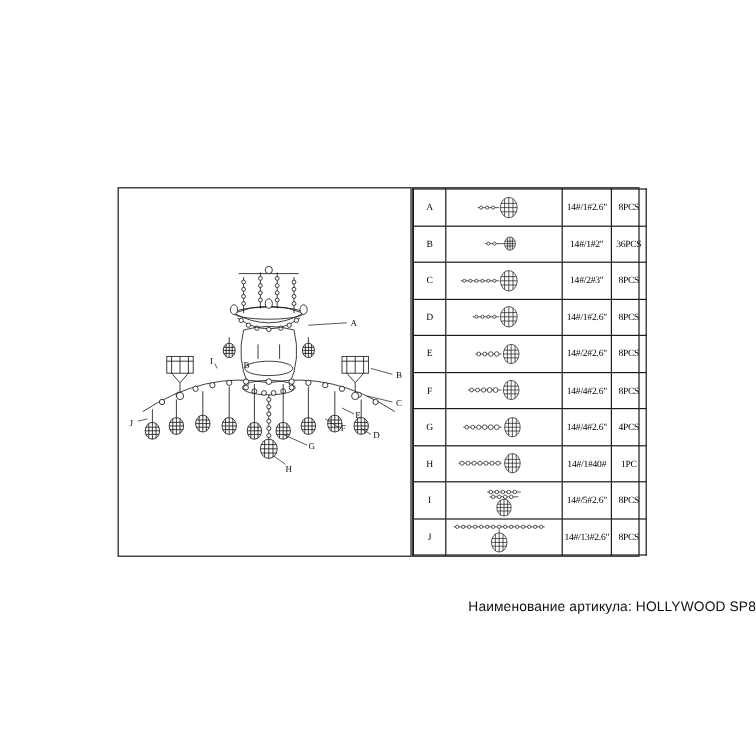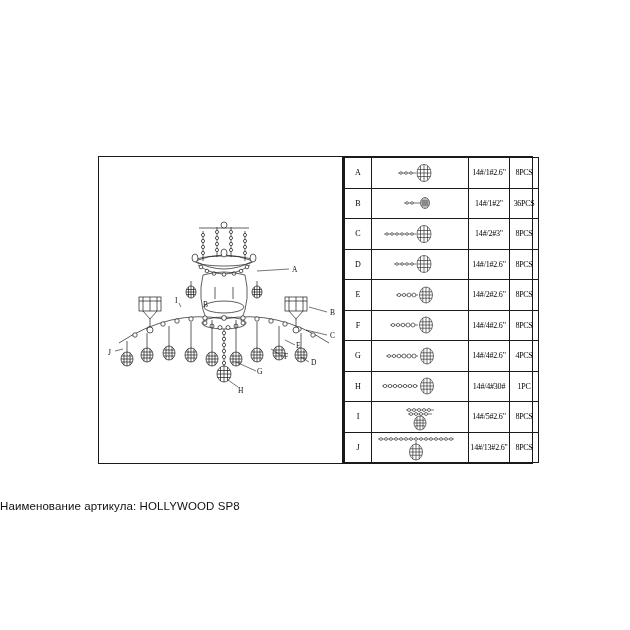--- a/index.html
+++ b/index.html
@@ -83,21 +83,21 @@
     display: block;
     margin: 0 auto;
   }
 
   
   .caption {
     position: absolute;
     left: 0;
     top: 500px;
     width: 630px;
-    text-align: left;
+    text-align: right;
     font-size: 11.5px;
     font-family: "Liberation Sans", sans-serif;
     color: #111111;
     letter-spacing: 0.1px;
   }
 
   .lbl {
     font-size: 7.5px;
     font-family: "Liberation Serif", serif;
     fill: #111111;
@@ -588,21 +588,21 @@
                 <ellipse cx="51" cy="13" rx="6.5" ry="8" fill="#fff"></ellipse>
                 <line x1="45" y1="9.8" x2="57" y2="9.8"></line>
                   <line x1="44.5" y1="13" x2="57.5" y2="13"></line>
                 <line x1="45" y1="16.2" x2="57" y2="16.2"></line>
                 <line x1="47.8" y1="5.8" x2="47.8" y2="20.2"></line>
                   <line x1="51" y1="5" x2="51" y2="21"></line>
                 <line x1="54.2" y1="5.8" x2="54.2" y2="20.2"></line>
               </g>
             </svg>
           </td>
-          <td class="col-spec">14#/4#30#</td>
+          <td class="col-spec">14#/1#40#</td>
           <td class="col-qty">1PC</td>
         </tr>
 
         <tr>
           <td class="col-key">I</td>
           <td class="col-pic pic-cell">
             <svg width="88" height="28" viewBox="0 0 88 28">
               <g stroke="#1a1a1a" fill="none" stroke-width="0.6">
                 <line x1="30" y1="7" x2="58" y2="7"></line>
                 <circle cx="33" cy="7" r="1.5" fill="#fff"></circle>

